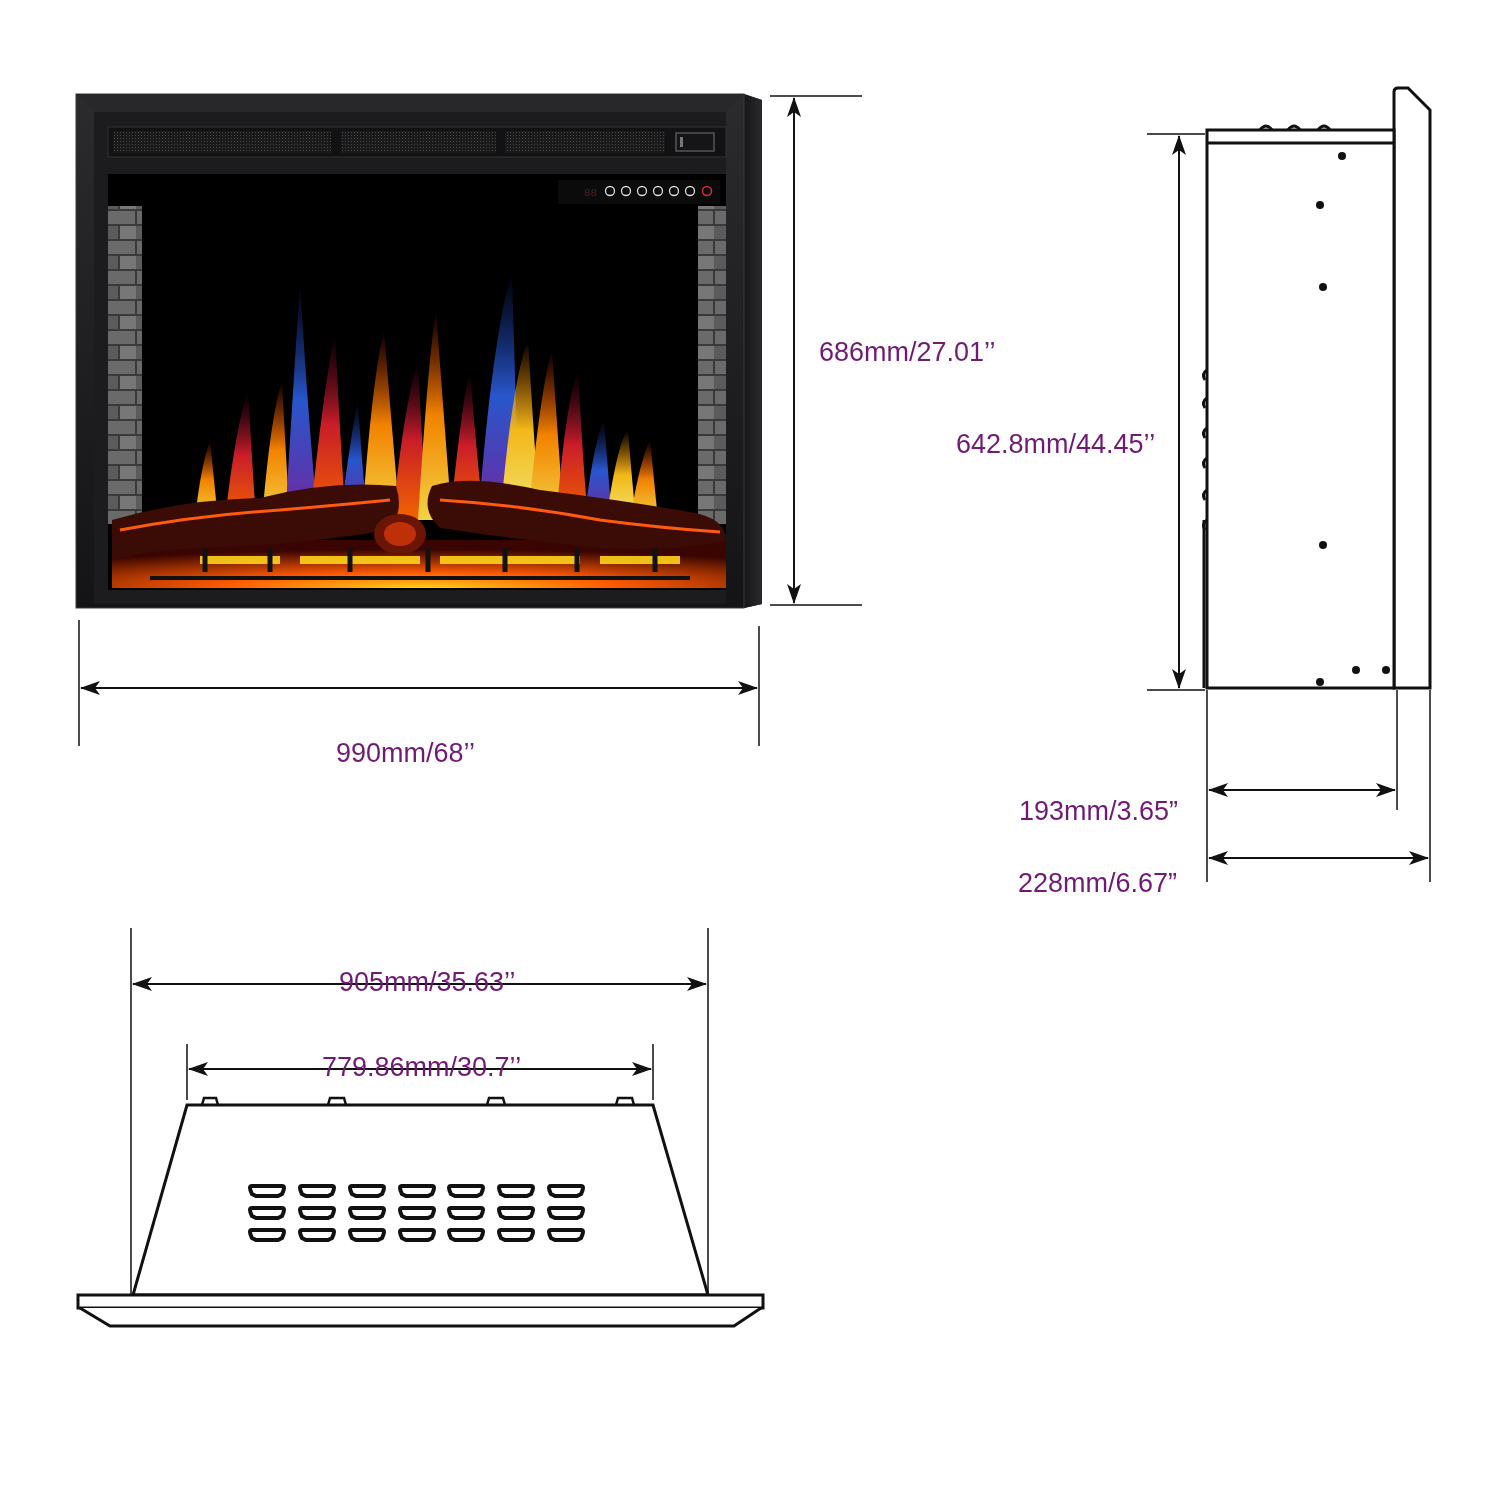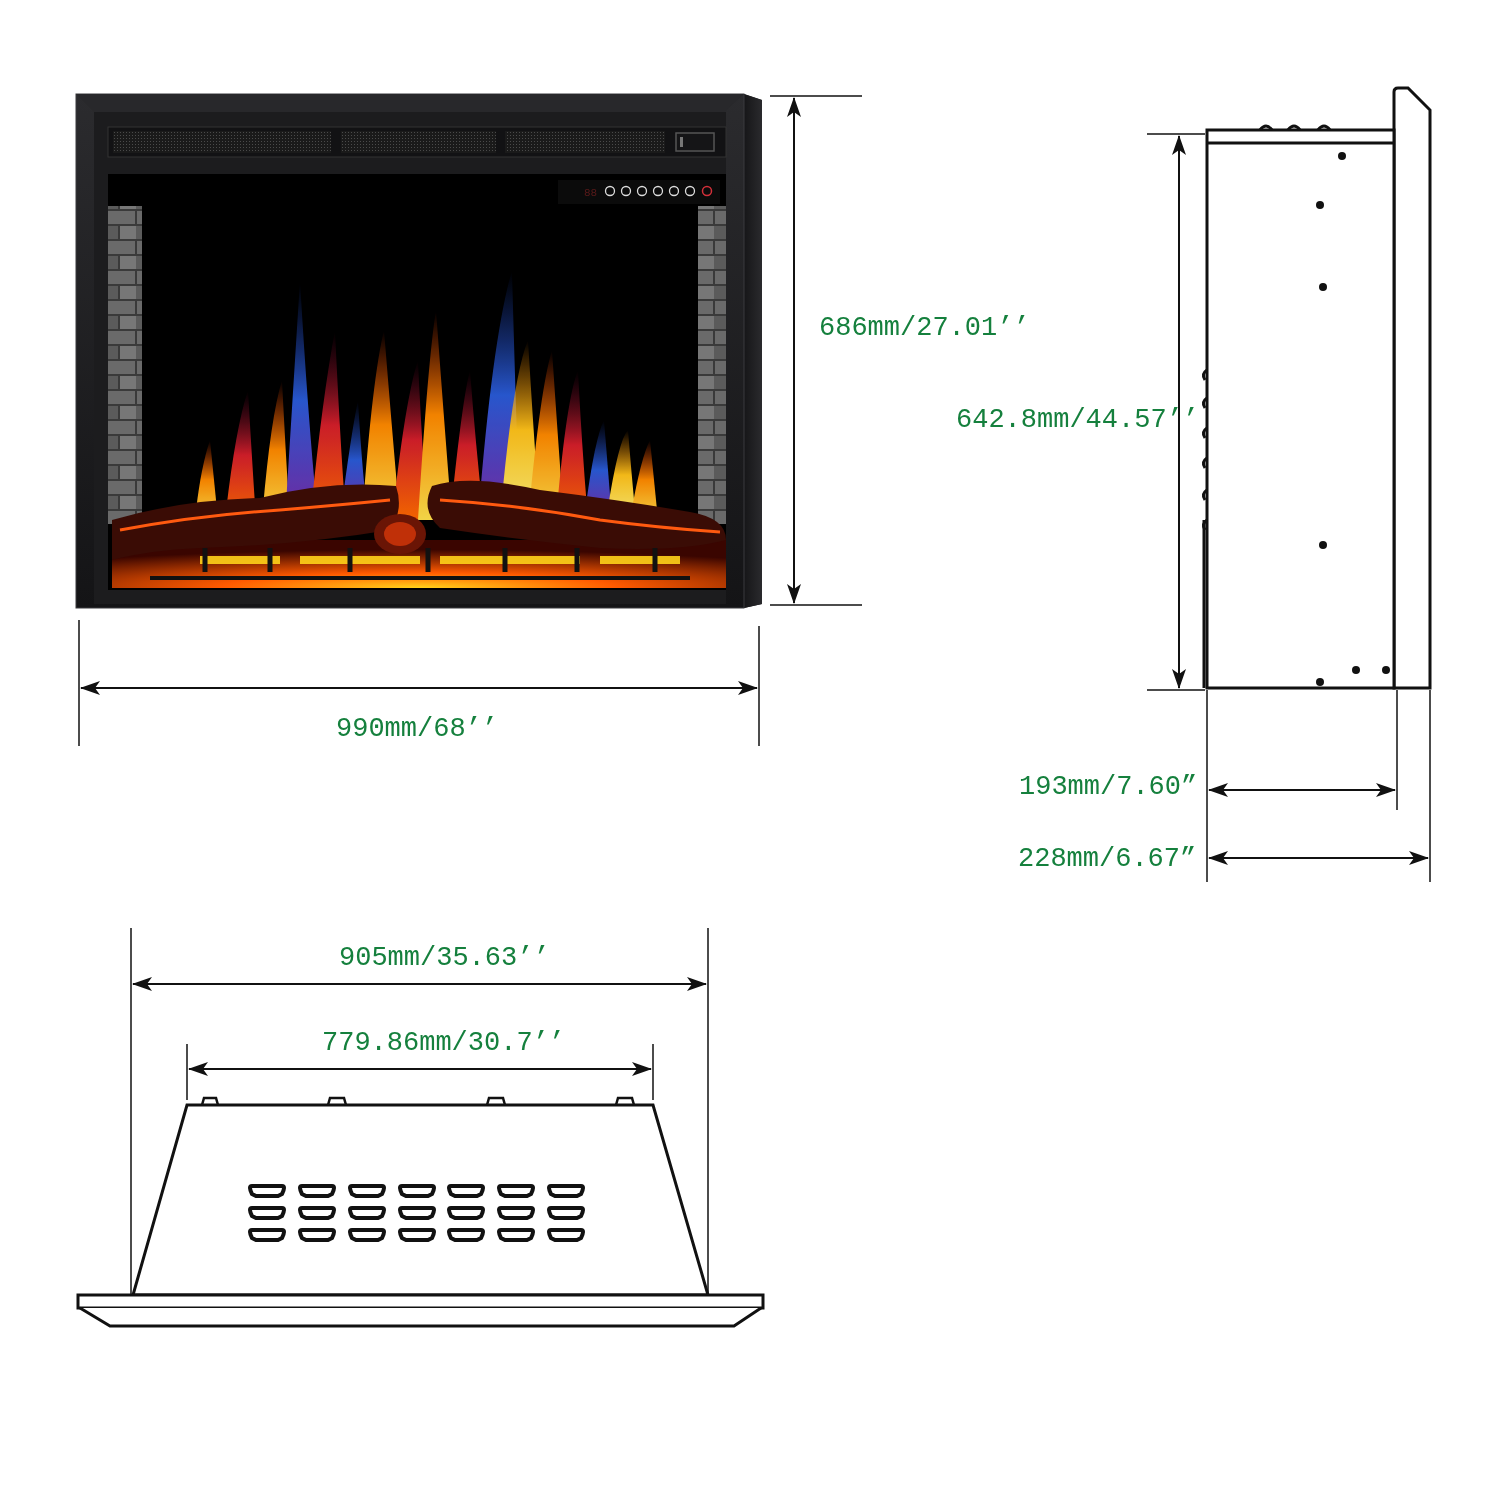--- a/index.html
+++ b/index.html
@@ -1,18 +1,18 @@
 <!DOCTYPE html>
 <html><head>
 <meta charset="utf-8">
 <style>
   html, body { margin: 0; padding: 0; background: #ffffff; }
   body { width: 1500px; height: 1500px; position: relative; overflow: hidden; font-family: "Liberation Sans", sans-serif; }
   .layer { position: absolute; left: 0; top: 0; }
-  .dim-label { position: absolute; font-family: Liberation Mono, monospace; font-size: 27px; color: #15803d; white-space: nowrap; line-height: 1; }
+  .dim-label { position: absolute; font-family: Liberation Sans, sans-serif; font-size: 27px; color: #701a75; white-space: nowrap; line-height: 1; margin-top: 24px; }
 </style>
 </head>
 <body>
 
 <svg class="layer" width="1500" height="1500" viewBox="0 0 1500 1500">
   <defs>
     <linearGradient id="frameGrad" x1="0" y1="0" x2="0" y2="1">
       <stop offset="0" stop-color="#2b2b2e"></stop>
       <stop offset="1" stop-color="#141416"></stop>
     </linearGradient>
@@ -239,18 +239,18 @@
       <path d="M451,1186 L481,1186 Q485,1186 481,1194 L477,1196 L455,1196 L451,1194 Q447,1186 451,1186 Z"></path>
       <path d="M501,1186 L531,1186 Q535,1186 531,1194 L527,1196 L505,1196 L501,1194 Q497,1186 501,1186 Z"></path>
       <path d="M551,1186 L581,1186 Q585,1186 581,1194 L577,1196 L555,1196 L551,1194 Q547,1186 551,1186 Z"></path>
     </g>
     <use href="#ventRow" y="22"></use>
     <use href="#ventRow" y="44"></use>
   </g>
 </svg>
 
 <div class="dim-label" style="left:819px; top:315px;">686mm/27.01’’</div>
-<div class="dim-label" style="left:956px; top:407px;">642.8mm/44.57’’</div>
+<div class="dim-label" style="left:956px; top:407px;">642.8mm/44.45’’</div>
 <div class="dim-label" style="left:336px; top:716px;">990mm/68’’</div>
-<div class="dim-label" style="left:1019px; top:774px;">193mm/7.60”</div>
+<div class="dim-label" style="left:1019px; top:774px;">193mm/3.65”</div>
 <div class="dim-label" style="left:1018px; top:846px;">228mm/6.67”</div>
 <div class="dim-label" style="left:339px; top:945px;text-align:center;">905mm/35.63’’</div>
 <div class="dim-label" style="left:322px; top:1030px;">779.86mm/30.7’’</div>
 
 </body></html>

